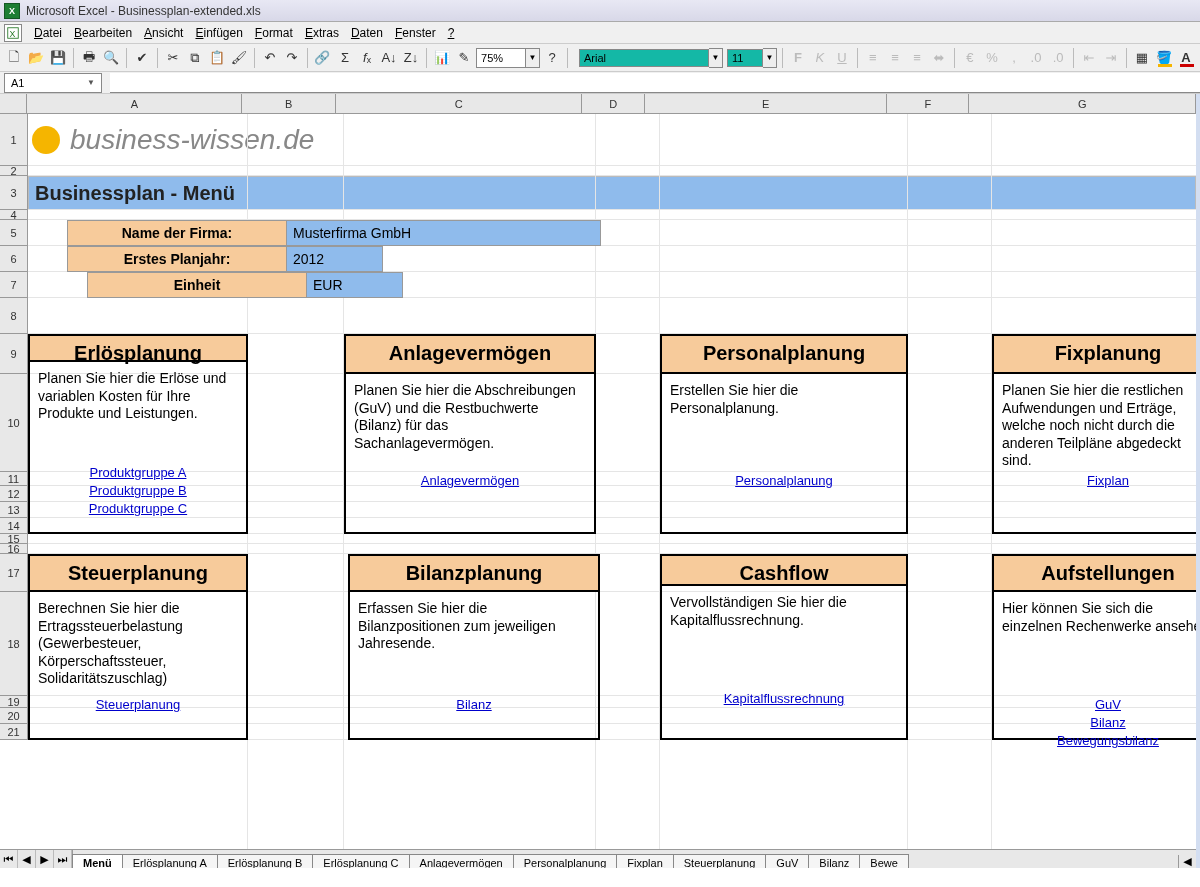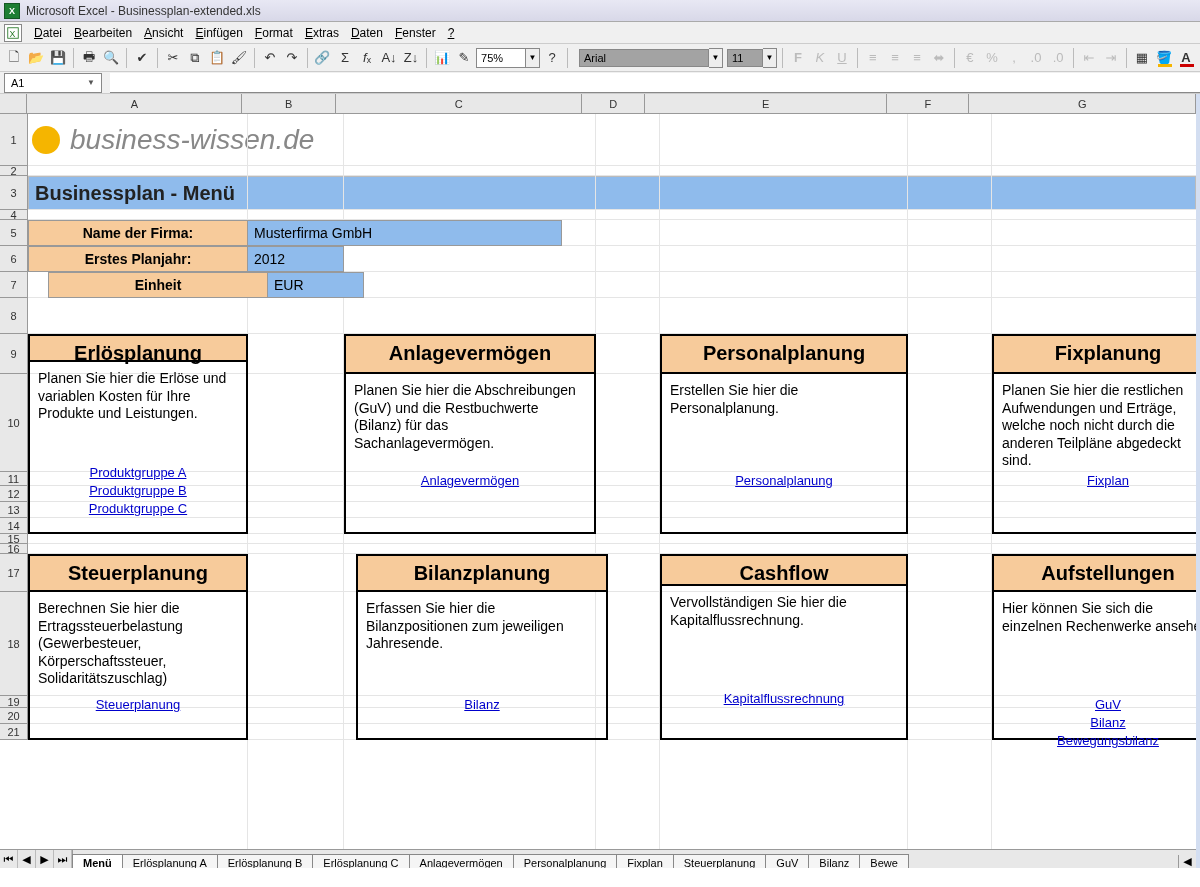--- a/index.html
+++ b/index.html
@@ -15,21 +15,21 @@
   .menubar span.item { padding:2px 6px; cursor:default; }
   .menubar span.item u { text-decoration:underline; }
   
   .toolbar { background:#f0f0f0; height:28px; display:flex; align-items:center; padding:0 4px; border-bottom:1px solid #ccc; gap:2px; }
   .tbtn { width:22px; height:22px; border:1px solid transparent; display:flex; align-items:center; justify-content:center; font-size:13px; color:#333; cursor:default;}
   .tsep { width:1px; height:20px; background:#bbb; margin:0 3px;}
   .zoom { display:flex; align-items:center; }
   .zoom .zval { width:50px; height:20px; border:1px solid #888; background:#fff; padding:0 4px; display:flex; align-items:center; font-size:11px;}
   .zoom .zbtn { width:14px; height:20px; border:1px solid #888; border-left:none; background:#eee; display:flex; align-items:center; justify-content:center; font-size:8px;}
   .font-box { display:flex; align-items:center; margin-left:6px;}
-  .font-box .fval { height:18px; border:1px solid #888; background:#a3a3a3; padding:0 4px; display:flex; align-items:center; font-size:11px;}
+  .font-box .fval { height:18px; border:1px solid #888; background:#14b8a6; padding:0 4px; display:flex; align-items:center; font-size:11px;}
   .font-box .fname { width:130px;}
   .font-box .fsize { width:36px; margin-left:4px;}
   .font-box .fbtn { width:14px; height:20px; border:1px solid #888; border-left:none; background:#eee; display:flex; align-items:center; justify-content:center; font-size:8px;}
   
   .formulabar { background:#f0f0f0; height:22px; display:flex; align-items:center; border-bottom:1px solid #ccc;}
   .namebox { width:98px; height:20px; border:1px solid #888; background:#fff; margin-left:4px; display:flex; align-items:center; padding:0 6px; font-size:11px;}
   .namebox .nbtn { margin-left:auto; font-size:8px; color:#555;}
   .fxline { flex:1; height:20px; border-bottom:1px solid #888; margin-left:8px; background:#fff;}
   
   .gridwrap { position:relative; height:774px; overflow:hidden; border-right:4px solid #d3def1;}
@@ -40,21 +40,21 @@
   .rh { height:22px; width:28px; background:#e8e8e8; border-right:1px solid #999; border-bottom:1px solid #999; display:flex; align-items:center; justify-content:center; font-size:11px; color:#333;}
   .cells { position:absolute; top:20px; left:28px; right:0; bottom:0;}
   .gridlines-h { position:absolute; left:0; right:0; border-bottom:1px solid #e5e5e5;}
   .gridlines-v { position:absolute; top:0; bottom:0; border-right:1px solid #e5e5e5;}
   
   .logo-row { position:absolute; top:0; left:4px; display:flex; align-items:center; height:52px;}
   .logo-row .dot { width:28px; height:28px; background:#f5b500; border-radius:50%; margin-right:10px;}
   .logo-row .brand { font-family: Arial, sans-serif; font-size:28px; font-style:italic; color:#888;}
   .header3 { position:absolute; top:62px; left:0; right:0; height:34px; background:#8FBBEC; border:1px solid #bbb; display:flex; align-items:center; padding-left:6px; font-size:20px; font-weight:bold; color:#222;}
   .inforow { position:absolute; left:0; height:26px; display:flex;}
-  .inforow .lbl { width:220px; background:#F7CB9B; border:1px solid #999; display:flex; align-items:center; justify-content:center; font-weight:bold; font-size:14px;}
+  .inforow .lbl { width:220px; background:#F7CB9B; border:1px solid #999; display:flex; align-items:center; justify-content:center; font-weight:bold; font-size:14px;margin-left:39px;}
   .inforow .val { background:#8FBBEC; border:1px solid #999; border-left:none; display:flex; align-items:center; padding-left:6px; font-size:14px;}
   .card { position:absolute; border:2px solid #000;}
   .card .chdr { background:#F7CB9B; border-bottom:2px solid #000; text-align:center; font-size:20px; font-weight:bold; padding:6px 2px;}
   .card .cbody { padding:8px 8px; font-size:14px; line-height:1.25;}
   .card .clinks { padding:0 8px 4px 8px; text-align:center;}
   .card .clinks a { color:#0000cc; text-decoration:underline; font-size:13px; display:block; line-height:1.4;}
   
   .sheettabs { position:absolute; left:0; right:0; bottom:0; height:19px; background:#e8e8e8; display:flex; align-items:flex-end; border-top:1px solid #999; font-size:11px;}
   .navset { display:flex; border-right:1px solid #999; height:18px;}
   .navbtn { width:18px; display:flex; align-items:center; justify-content:center; border-right:1px solid #bbb; cursor:default;}
@@ -272,21 +272,21 @@
           <a href="#">Fixplan</a>
         </div>
       </div>
       <div class="card" style="left: 0px; width: 220px; top: 440px; height: 186px;">
         <div class="chdr" style="height: 36px;">Steuerplanung</div>
         <div class="cbody" style="height: 104px;">Berechnen Sie hier die Ertragssteuerbelastung (Gewerbesteuer, Körperschaftssteuer, Solidaritätszuschlag)</div>
         <div class="clinks">
           <a href="#">Steuerplanung</a>
         </div>
       </div>
-      <div class="card" style="left: 328px; width: 252px; top: 440px; height: 186px;">
+      <div class="card" style="left: 320px; width: 252px; top: 440px; height: 186px;">
         <div class="chdr" style="height: 36px;">Bilanzplanung</div>
         <div class="cbody" style="height: 104px;">Erfassen Sie hier die Bilanzpositionen zum jeweiligen Jahresende.</div>
         <div class="clinks">
           <a href="#">Bilanz</a>
         </div>
       </div>
       <div class="card" style="left: 632px; width: 248px; top: 440px; height: 186px;">
         <div class="chdr" style="height: 30px;">Cashflow</div>
         <div class="cbody" style="height: 104px;">Vervollständigen Sie hier die Kapitalflussrechnung.</div>
         <div class="clinks">

